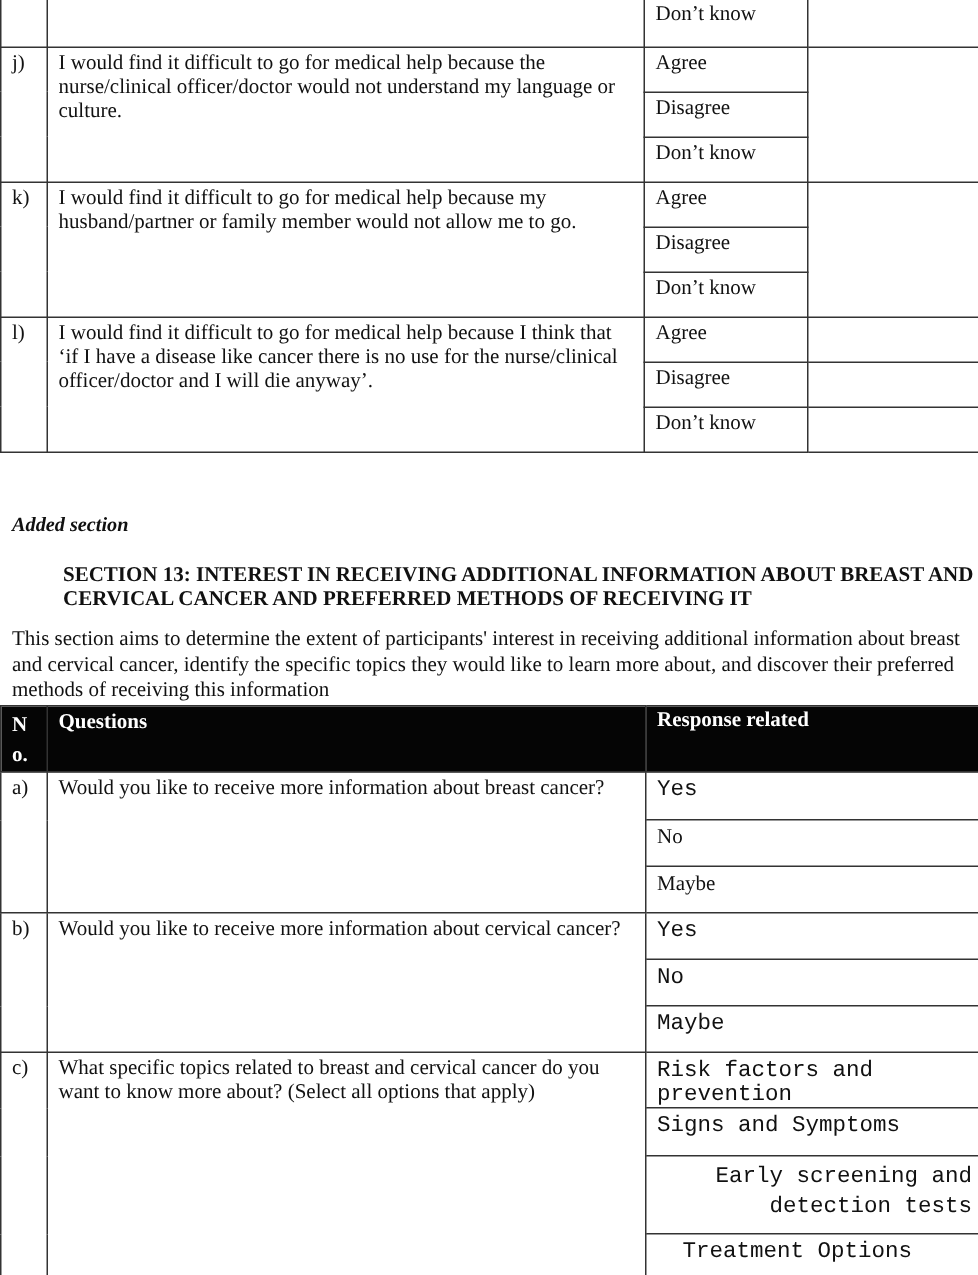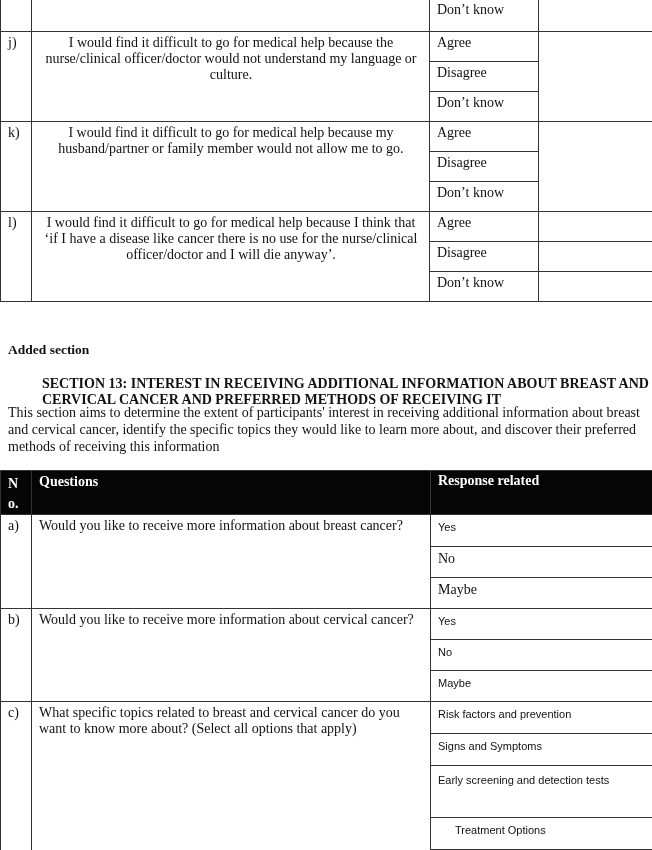--- a/index.html
+++ b/index.html
@@ -1,46 +1,46 @@
 <!DOCTYPE html>
 <html><head>
   <meta charset="utf-8">
   <style>
     html, body { margin: 0; padding: 0; background: #ffffff; }
     body {
       width: 652px; height: 850px; overflow: hidden; position: relative;
       font-family: "Liberation Serif", serif; color: #111111; font-size: 14px;
     }
     .serif { font-family: "Liberation Serif", serif; }
-    .sans { font-family: Liberation Sans, sans-serif; font-size: 11px; }
+    .sans { font-family: Liberation Mono, monospace; font-size: 15px; }
 
     
     .t1 { position: absolute; left: 0; top: -2px; width: 652px; border-collapse: collapse; table-layout: fixed; }
     .t1 td { border: 1px solid #333; vertical-align: top; padding: 0; line-height: 16px; }
     .t1 .c-no { width: 31px; padding: 3px 0 0 7px; box-sizing: border-box; }
-    .t1 .c-q { width: 398px; padding: 3px 6px 0 7px; box-sizing: border-box; text-align: center; }
+    .t1 .c-q { width: 398px; padding: 3px 6px 0 7px; box-sizing: border-box; }
     .t1 .c-opt { width: 109px; padding: 3px 0 0 7px; box-sizing: border-box; height: 30px; }
     .t1 .c-resp { width: 113px; }
     .t1 tr.first td { border-top: none; }
     .t1 td.opt-gray-top { border-top-color: #9a9a9a; }
 
     
-    .added { position: absolute; left: 8px; top: 342px; font-weight: bold; font-size: 13.5px; }
+    .added { position: absolute; left: 8px; top: 342px; font-weight: bold; font-size: 13.5px; font-style: italic; }
     .sec-title { position: absolute; left: 8px; top: 376px; width: 640px; font-weight: bold; font-size: 14px; line-height: 16px; margin-left: 34px; }
-    .sec-desc { position: absolute; left: 8px; top: 404px; width: 640px; font-size: 14px; line-height: 17px; font-family: Liberation Serif, serif; }
+    .sec-desc { position: absolute; left: 8px; top: 418px; width: 640px; font-size: 14px; line-height: 17px; font-family: Liberation Serif, serif; }
 
     
     .t2 { position: absolute; left: 0; top: 470px; width: 652px; border-collapse: collapse; table-layout: fixed; }
     .t2 td, .t2 th { border: 1px solid #333; vertical-align: top; padding: 0; line-height: 16px; text-align: left; }
     .t2 thead th { background: #050505; color: #ffffff; font-weight: bold; height: 44px; box-sizing: border-box; padding: 2px 0 0 7px; }
     .t2 thead th.h-no { line-height: 20px; }
     .t2 .c-no { width: 31px; padding: 3px 0 0 7px; box-sizing: border-box; }
     .t2 .c-q { width: 399px; padding: 3px 6px 0 7px; box-sizing: border-box; margin-top: 24px; }
     .t2 .c-opt { width: 222px; padding: 4px 4px 0 7px; box-sizing: border-box; height: 31px; }
-    .t2 .c-opt.tall { height: 52px; line-height: 20px; }
+    .t2 .c-opt.tall { height: 52px; line-height: 20px; text-align: right; }
     .t2 tr.last td.c-no, .t2 tr.last td.c-q { border-bottom: none; }
     .t2 tbody td.c-no, .t2 tbody td.c-q { border-left-color: #333; }
   </style>
 </head>
 <body>
 
 <table class="t1">
   <tbody>
     <tr class="first">
       <td class="c-no"></td>

